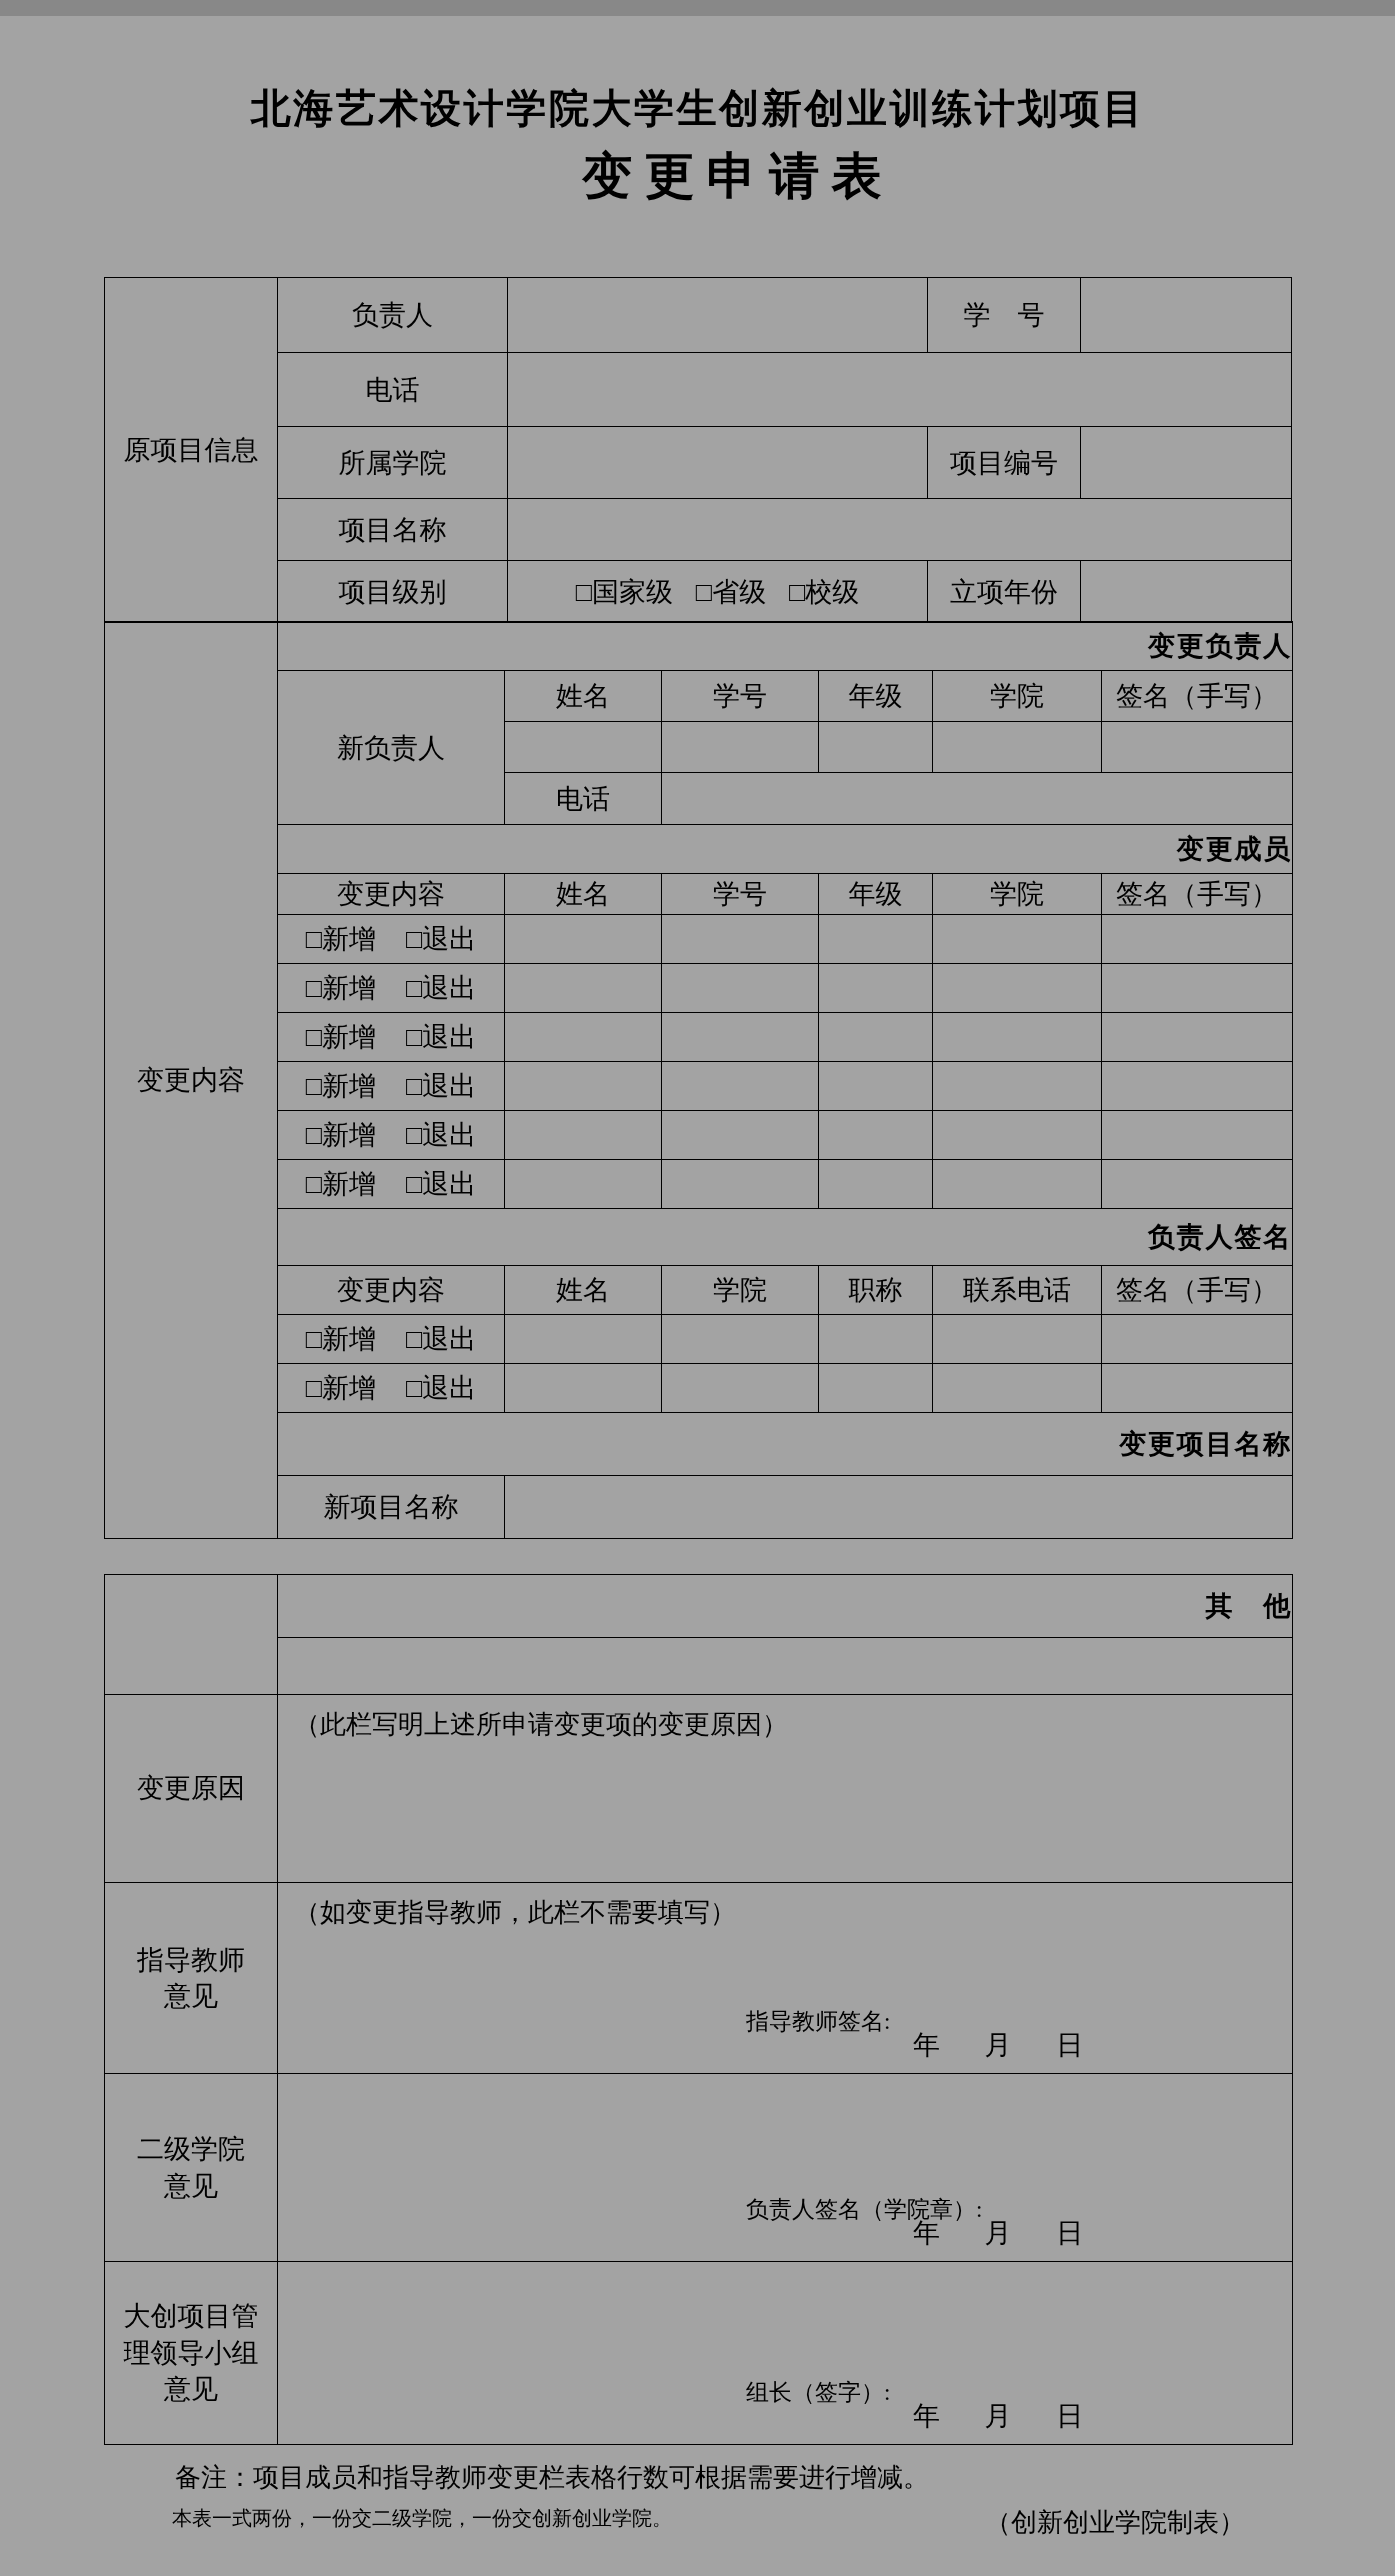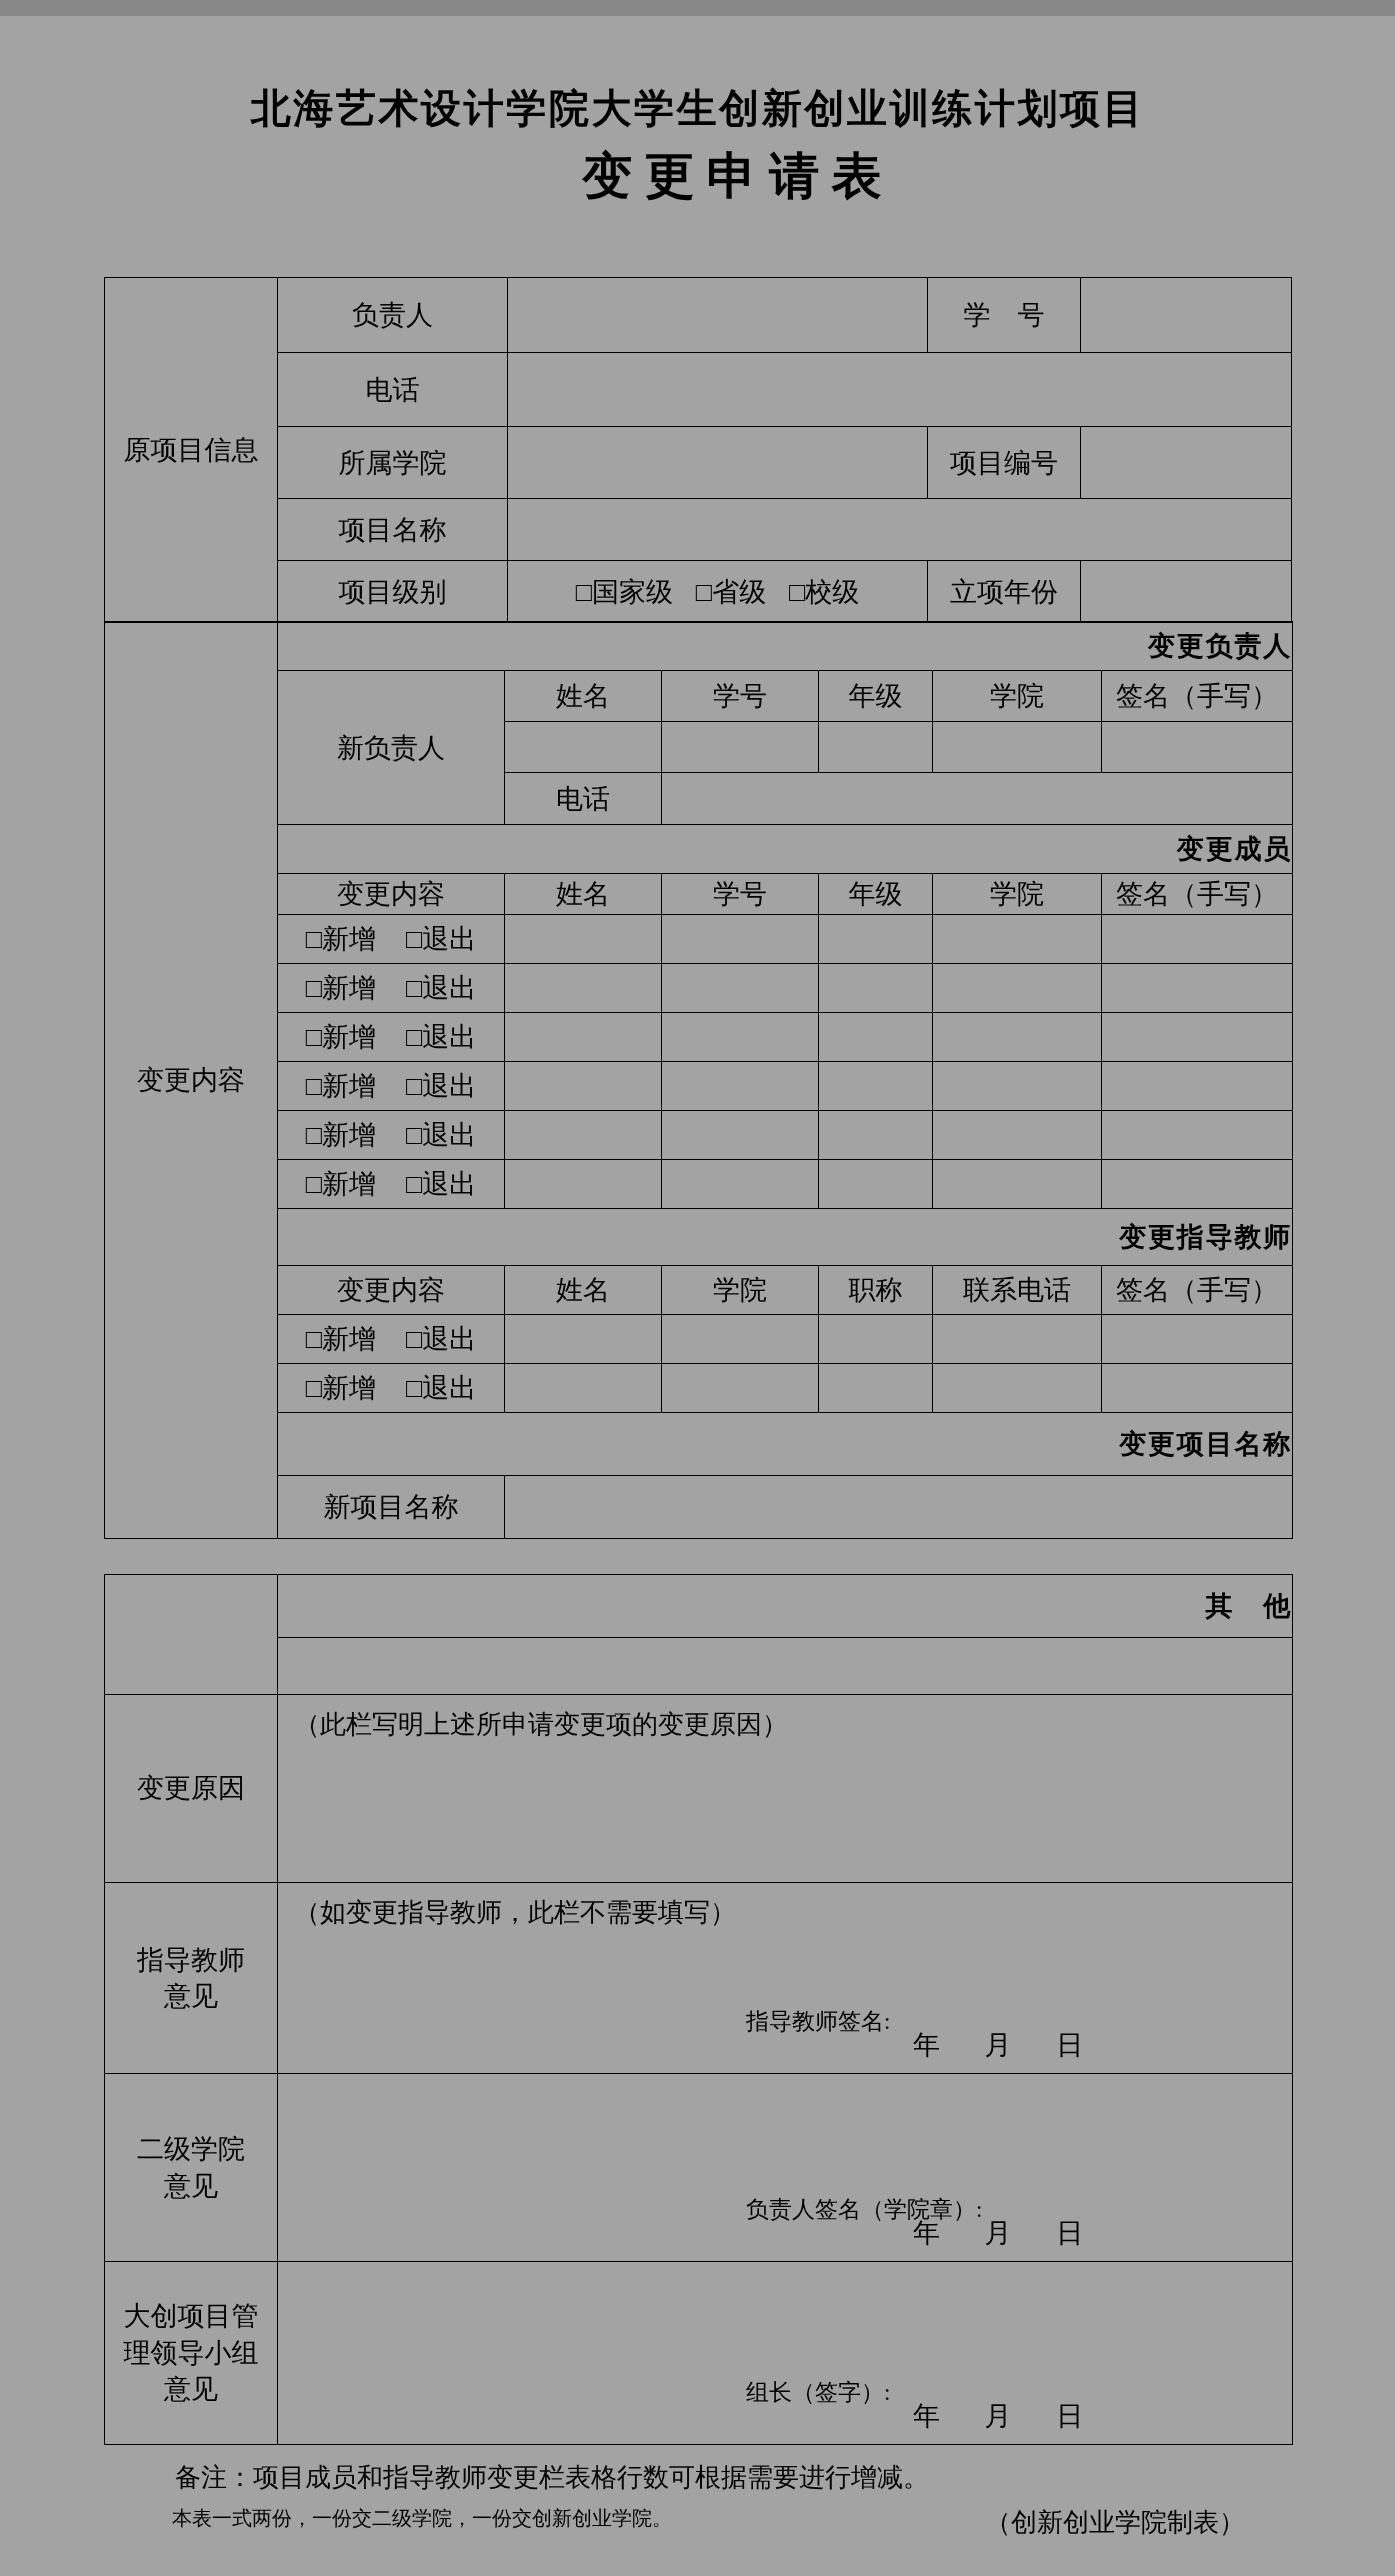--- a/index.html
+++ b/index.html
@@ -202,21 +202,21 @@
           <span class="cb">□新增</span>
           <span class="cb">□退出</span>
         </td>
         <td></td>
         <td></td>
         <td></td>
         <td></td>
         <td></td>
       </tr>
       <tr class="rb13">
-        <td colspan="6" class="hdr">变更指导教师</td>
+        <td colspan="6" class="hdr">负责人签名</td>
       </tr>
       <tr class="rbx">
         <td>变更内容</td>
         <td>姓名</td>
         <td>学院</td>
         <td>职称</td>
         <td>联系电话</td>
         <td>签名（手写）</td>
       </tr>
       <tr class="rbx">

